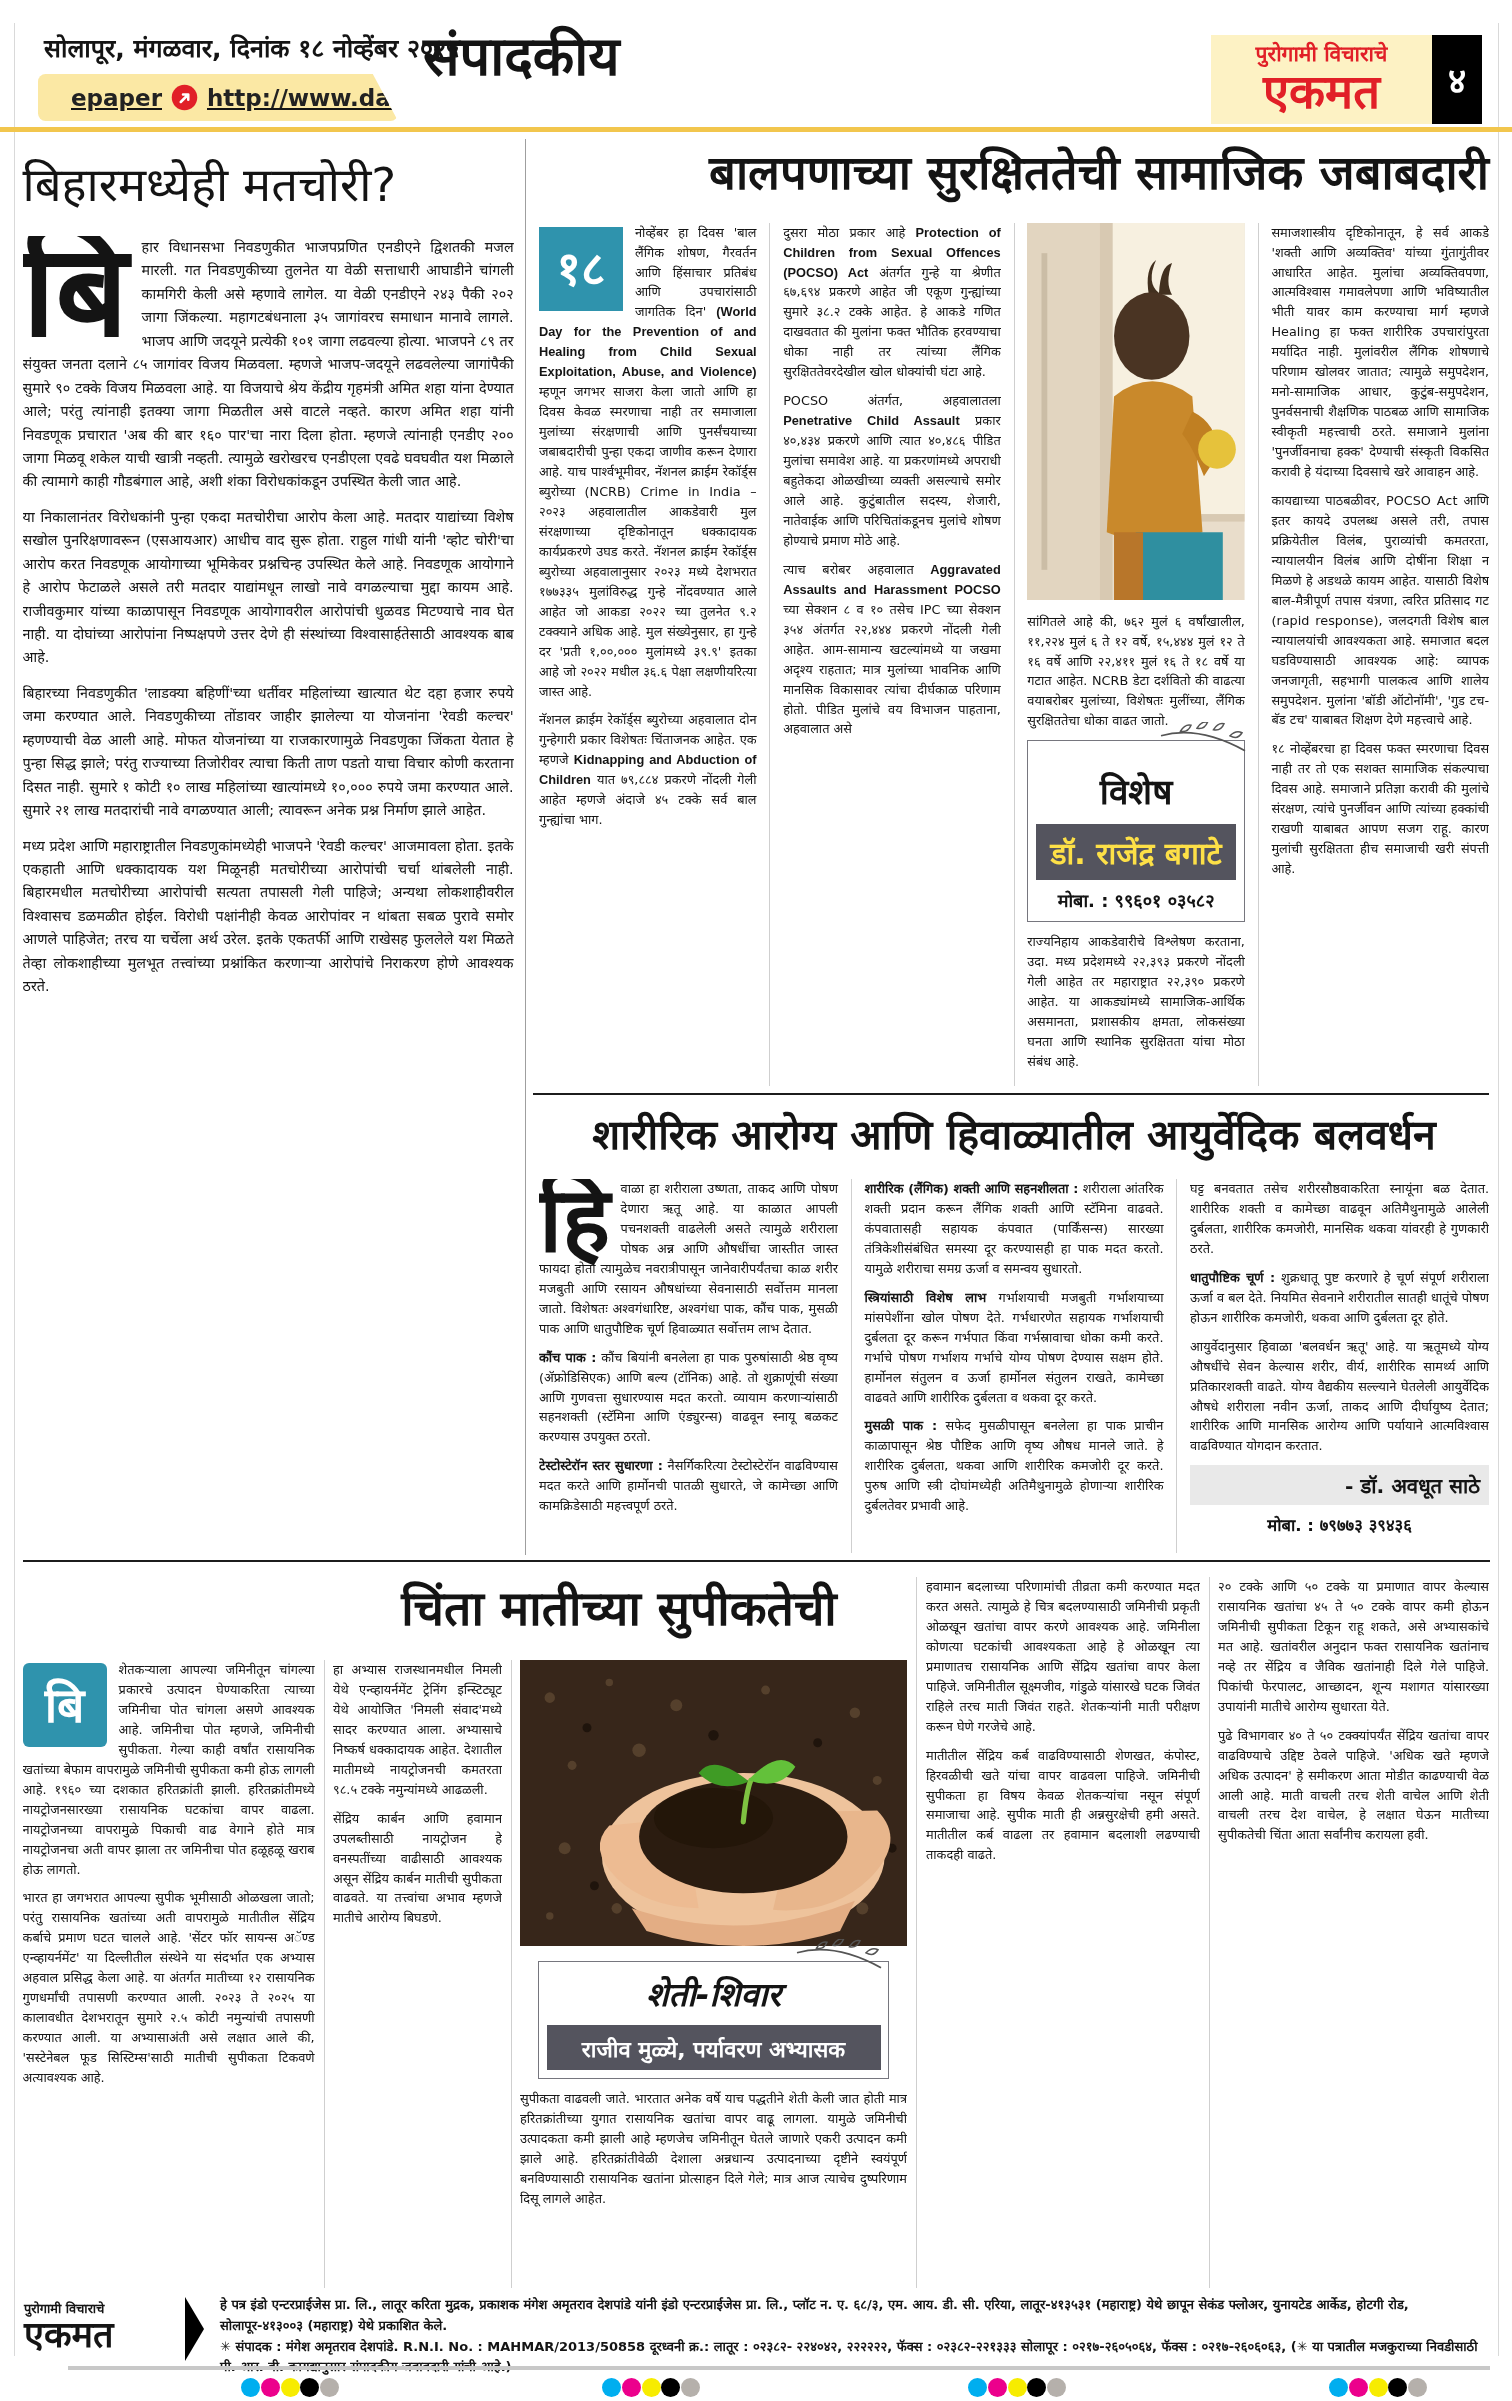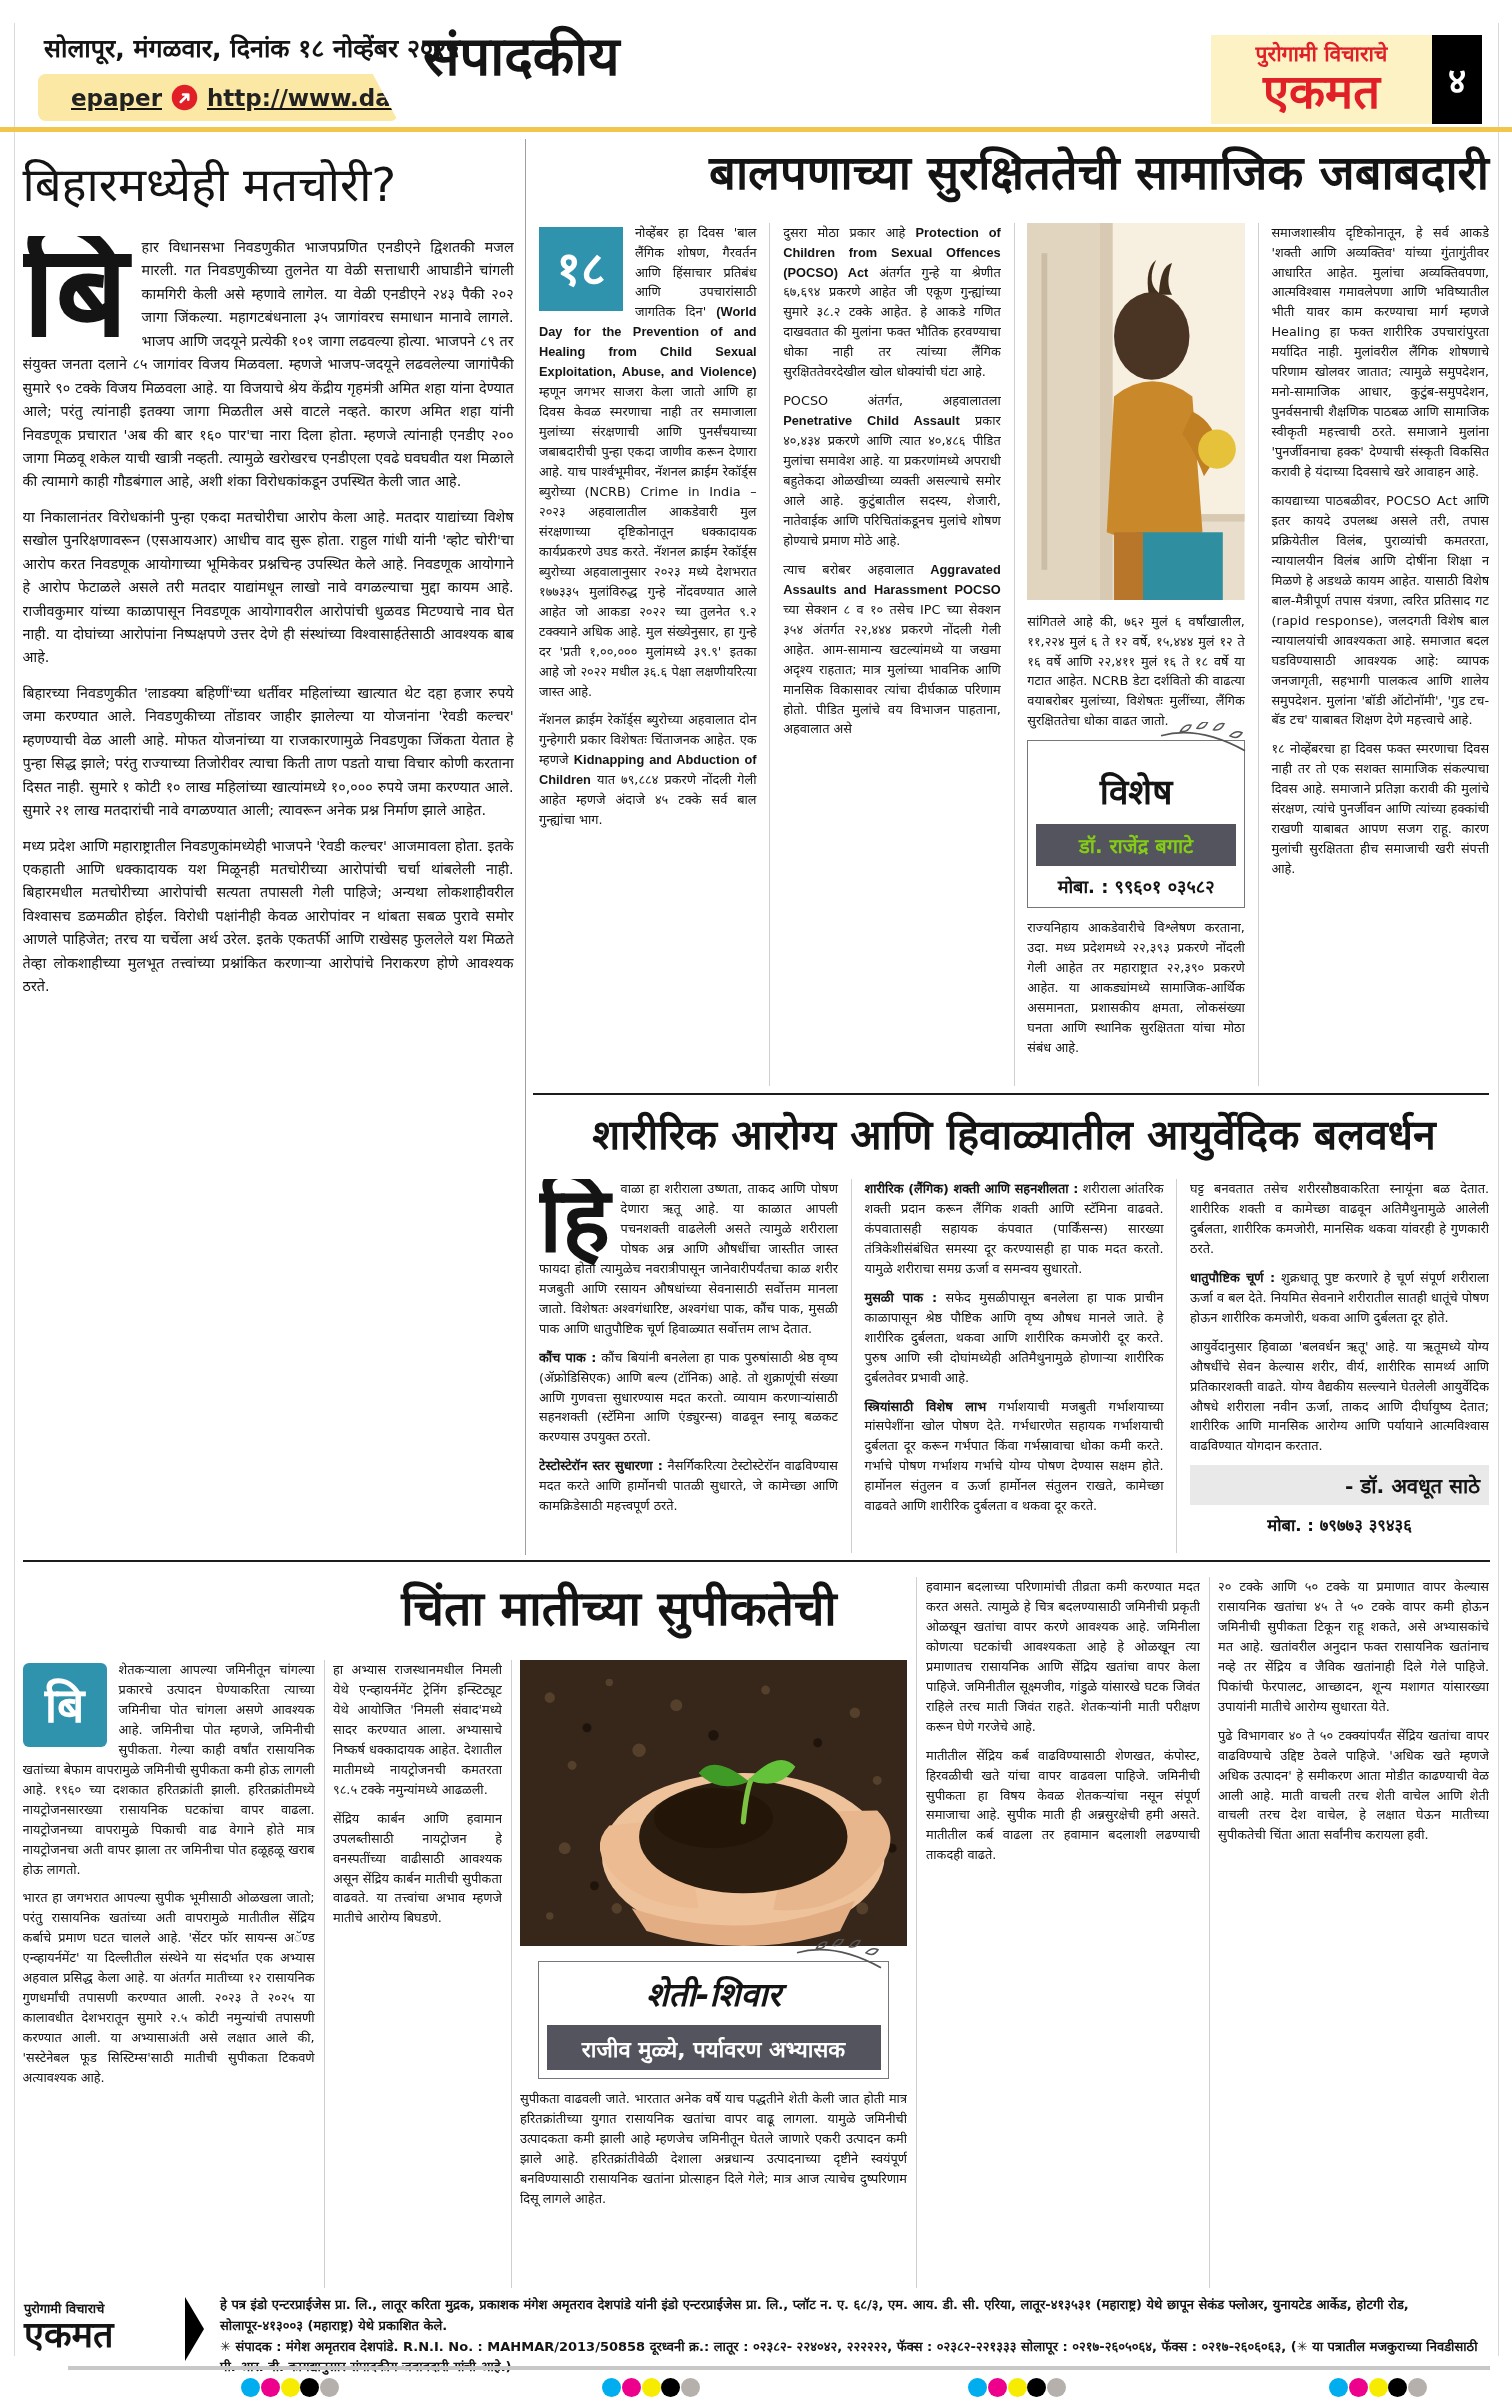--- a/index.html
+++ b/index.html
@@ -37,21 +37,21 @@
   .a2 h1{font-size:47px;font-weight:900;text-align:right;margin:0 0 19.6px 0;white-space:nowrap;}
   .cols{display:flex;}
   .a2 .cols{height:863px;overflow:hidden;}
   .col{flex:1;min-width:0;}
   .col+.col{border-left:0.8px solid #cfcfcf;padding-left:12.8px;margin-left:12.8px;}
   .datebox{float:left;width:84px;height:84px;background:#2f93ad;color:#fff;font-size:47px;font-weight:700;
            display:flex;align-items:center;justify-content:center;margin:4.5px 12px 4.5px 0;}
   .photo{width:100%;display:block;margin:0 0 9px 0;}
   .vbox{border:0.8px solid #76767e;position:relative;margin:7.5px 0 10.5px 0;padding:25.6px 7.5px 7.5px 7.5px;background:#fff;}
   .vb-title{font-size:35px;font-weight:900;text-align:center;margin-bottom:10.5px;}
-  .vb-band{background:#54545e;color:#84cc16;font-size:20px;font-weight:700;text-align:center;padding:7.5px 3px;}
+  .vb-band{background:#54545e;color:#fde047;font-size:30px;font-weight:700;text-align:center;padding:7.5px 3px;}
   .vb-mob{font-size:18px;font-weight:700;text-align:center;padding:7.5px 0 1.5px 0;}
   .branch{position:absolute;top:-19.6px;right:-4.5px;}
   .a2rule{position:absolute;left:533px;top:1093px;width:956px;height:1.5px;background:#1c1c1c;}
   
   .a3{position:absolute;left:539px;top:1105px;width:950px;}
   .a3 h1{font-size:41px;font-weight:900;text-align:center;margin:0 0 18px 0;white-space:nowrap;}
   .a3 .cols{height:374px;overflow:hidden;}
   .dc3{float:left;font-size:90px;line-height:.8;font-weight:700;padding:4.5px 10.5px 0 0;}
   .auth{background:#e9e9e9;text-align:right;font-weight:700;font-size:20.3px;padding:6px 9px;margin-top:7.5px;}
   .mob{text-align:center;font-weight:700;font-size:16.6px;margin-top:7.5px;}
@@ -184,22 +184,22 @@
   <div class="a3">
     <h1>शारीरिक आरोग्य आणि हिवाळ्यातील आयुर्वेदिक बलवर्धन</h1>
     <div class="cols">
       <div class="col">
         <p class="bt"><span class="dc3">हि</span><span>वाळा हा शरीराला उष्णता, ताकद आणि पोषण देणारा ऋतू आहे. या काळात आपली पचनशक्ती वाढलेली असते त्यामुळे शरीराला पोषक अन्न आणि औषधींचा जास्तीत जास्त फायदा होतो त्यामुळेच नवरात्रीपासून जानेवारीपर्यंतचा काळ शरीर मजबुती आणि रसायन औषधांच्या सेवनासाठी सर्वोत्तम मानला जातो. विशेषतः अश्वगंधारिष्ट, अश्वगंधा पाक, कौंच पाक, मुसळी पाक आणि धातुपौष्टिक चूर्ण हिवाळ्यात सर्वोत्तम लाभ देतात.</span></p>
         <p class="bt"><b class="sh">कौंच पाक :</b> <span>कौंच बियांनी बनलेला हा पाक पुरुषांसाठी श्रेष्ठ वृष्य (ॲफ्रोडिसिएक) आणि बल्य (टॉनिक) आहे. तो शुक्राणूंची संख्या आणि गुणवत्ता सुधारण्यास मदत करतो. व्यायाम करणाऱ्यांसाठी सहनशक्ती (स्टॅमिना आणि एंड्युरन्स) वाढवून स्नायू बळकट करण्यास उपयुक्त ठरतो.</span></p>
         <p class="bt"><b class="sh">टेस्टोस्टेरॉन स्तर सुधारणा :</b> <span>नैसर्गिकरित्या टेस्टोस्टेरॉन वाढविण्यास मदत करते आणि हार्मोनची पातळी सुधारते, जे कामेच्छा आणि कामक्रिडेसाठी महत्त्वपूर्ण ठरते.</span></p>
       </div>
       <div class="col">
         <p class="bt"><b class="sh">शारीरिक (लैंगिक) शक्ती आणि सहनशीलता :</b> <span>शरीराला आंतरिक शक्ती प्रदान करून लैंगिक शक्ती आणि स्टॅमिना वाढवते. कंपवातासही सहायक कंपवात (पार्किंसन्स) सारख्या तंत्रिकेशीसंबंधित समस्या दूर करण्यासही हा पाक मदत करतो. यामुळे शरीराचा समग्र ऊर्जा व समन्वय सुधारतो.</span></p>
+        <p class="bt"><b class="sh">स्त्रियांसाठी विशेष लाभ</b> <span>गर्भाशयाची मजबुती गर्भाशयाच्या मांसपेशींना खोल पोषण देते. गर्भधारणेत सहायक गर्भाशयाची दुर्बलता दूर करून गर्भपात किंवा गर्भस्रावाचा धोका कमी करते. गर्भाचे पोषण गर्भाशय गर्भाचे योग्य पोषण देण्यास सक्षम होते. हार्मोनल संतुलन व ऊर्जा हार्मोनल संतुलन राखते, कामेच्छा वाढवते आणि शारीरिक दुर्बलता व थकवा दूर करते.</span></p>
         <p class="bt"><b class="sh">मुसळी पाक :</b> <span>सफेद मुसळीपासून बनलेला हा पाक प्राचीन काळापासून श्रेष्ठ पौष्टिक आणि वृष्य औषध मानले जाते. हे शारीरिक दुर्बलता, थकवा आणि शारीरिक कमजोरी दूर करते. पुरुष आणि स्त्री दोघांमध्येही अतिमैथुनामुळे होणाऱ्या शारीरिक दुर्बलतेवर प्रभावी आहे.</span></p>
-        <p class="bt"><b class="sh">स्त्रियांसाठी विशेष लाभ</b> <span>गर्भाशयाची मजबुती गर्भाशयाच्या मांसपेशींना खोल पोषण देते. गर्भधारणेत सहायक गर्भाशयाची दुर्बलता दूर करून गर्भपात किंवा गर्भस्रावाचा धोका कमी करते. गर्भाचे पोषण गर्भाशय गर्भाचे योग्य पोषण देण्यास सक्षम होते. हार्मोनल संतुलन व ऊर्जा हार्मोनल संतुलन राखते, कामेच्छा वाढवते आणि शारीरिक दुर्बलता व थकवा दूर करते.</span></p>
       </div>
       <div class="col">
         <p class="bt">घट्ट बनवतात तसेच शरीरसौष्ठवाकरिता स्नायूंना बळ देतात. शारीरिक शक्ती व कामेच्छा वाढवून अतिमैथुनामुळे आलेली दुर्बलता, शारीरिक कमजोरी, मानसिक थकवा यांवरही हे गुणकारी ठरते.</p>
         <p class="bt"><b class="sh">धातुपौष्टिक चूर्ण :</b> <span>शुक्रधातू पुष्ट करणारे हे चूर्ण संपूर्ण शरीराला ऊर्जा व बल देते. नियमित सेवनाने शरीरातील सातही धातूंचे पोषण होऊन शारीरिक कमजोरी, थकवा आणि दुर्बलता दूर होते.</span></p>
         <p class="bt">आयुर्वेदानुसार हिवाळा 'बलवर्धन ऋतू' आहे. या ऋतूमध्ये योग्य औषधींचे सेवन केल्यास शरीर, वीर्य, शारीरिक सामर्थ्य आणि प्रतिकारशक्ती वाढते. योग्य वैद्यकीय सल्ल्याने घेतलेली आयुर्वेदिक औषधे शरीराला नवीन ऊर्जा, ताकद आणि दीर्घायुष्य देतात; शारीरिक आणि मानसिक आरोग्य आणि पर्यायाने आत्मविश्वास वाढविण्यात योगदान करतात.</p>
         <div class="auth">- डॉ. अवधूत साठे</div>
         <div class="mob">मोबा. : ७९७७३ ३९४३६</div>
       </div>
     </div>
   </div>

